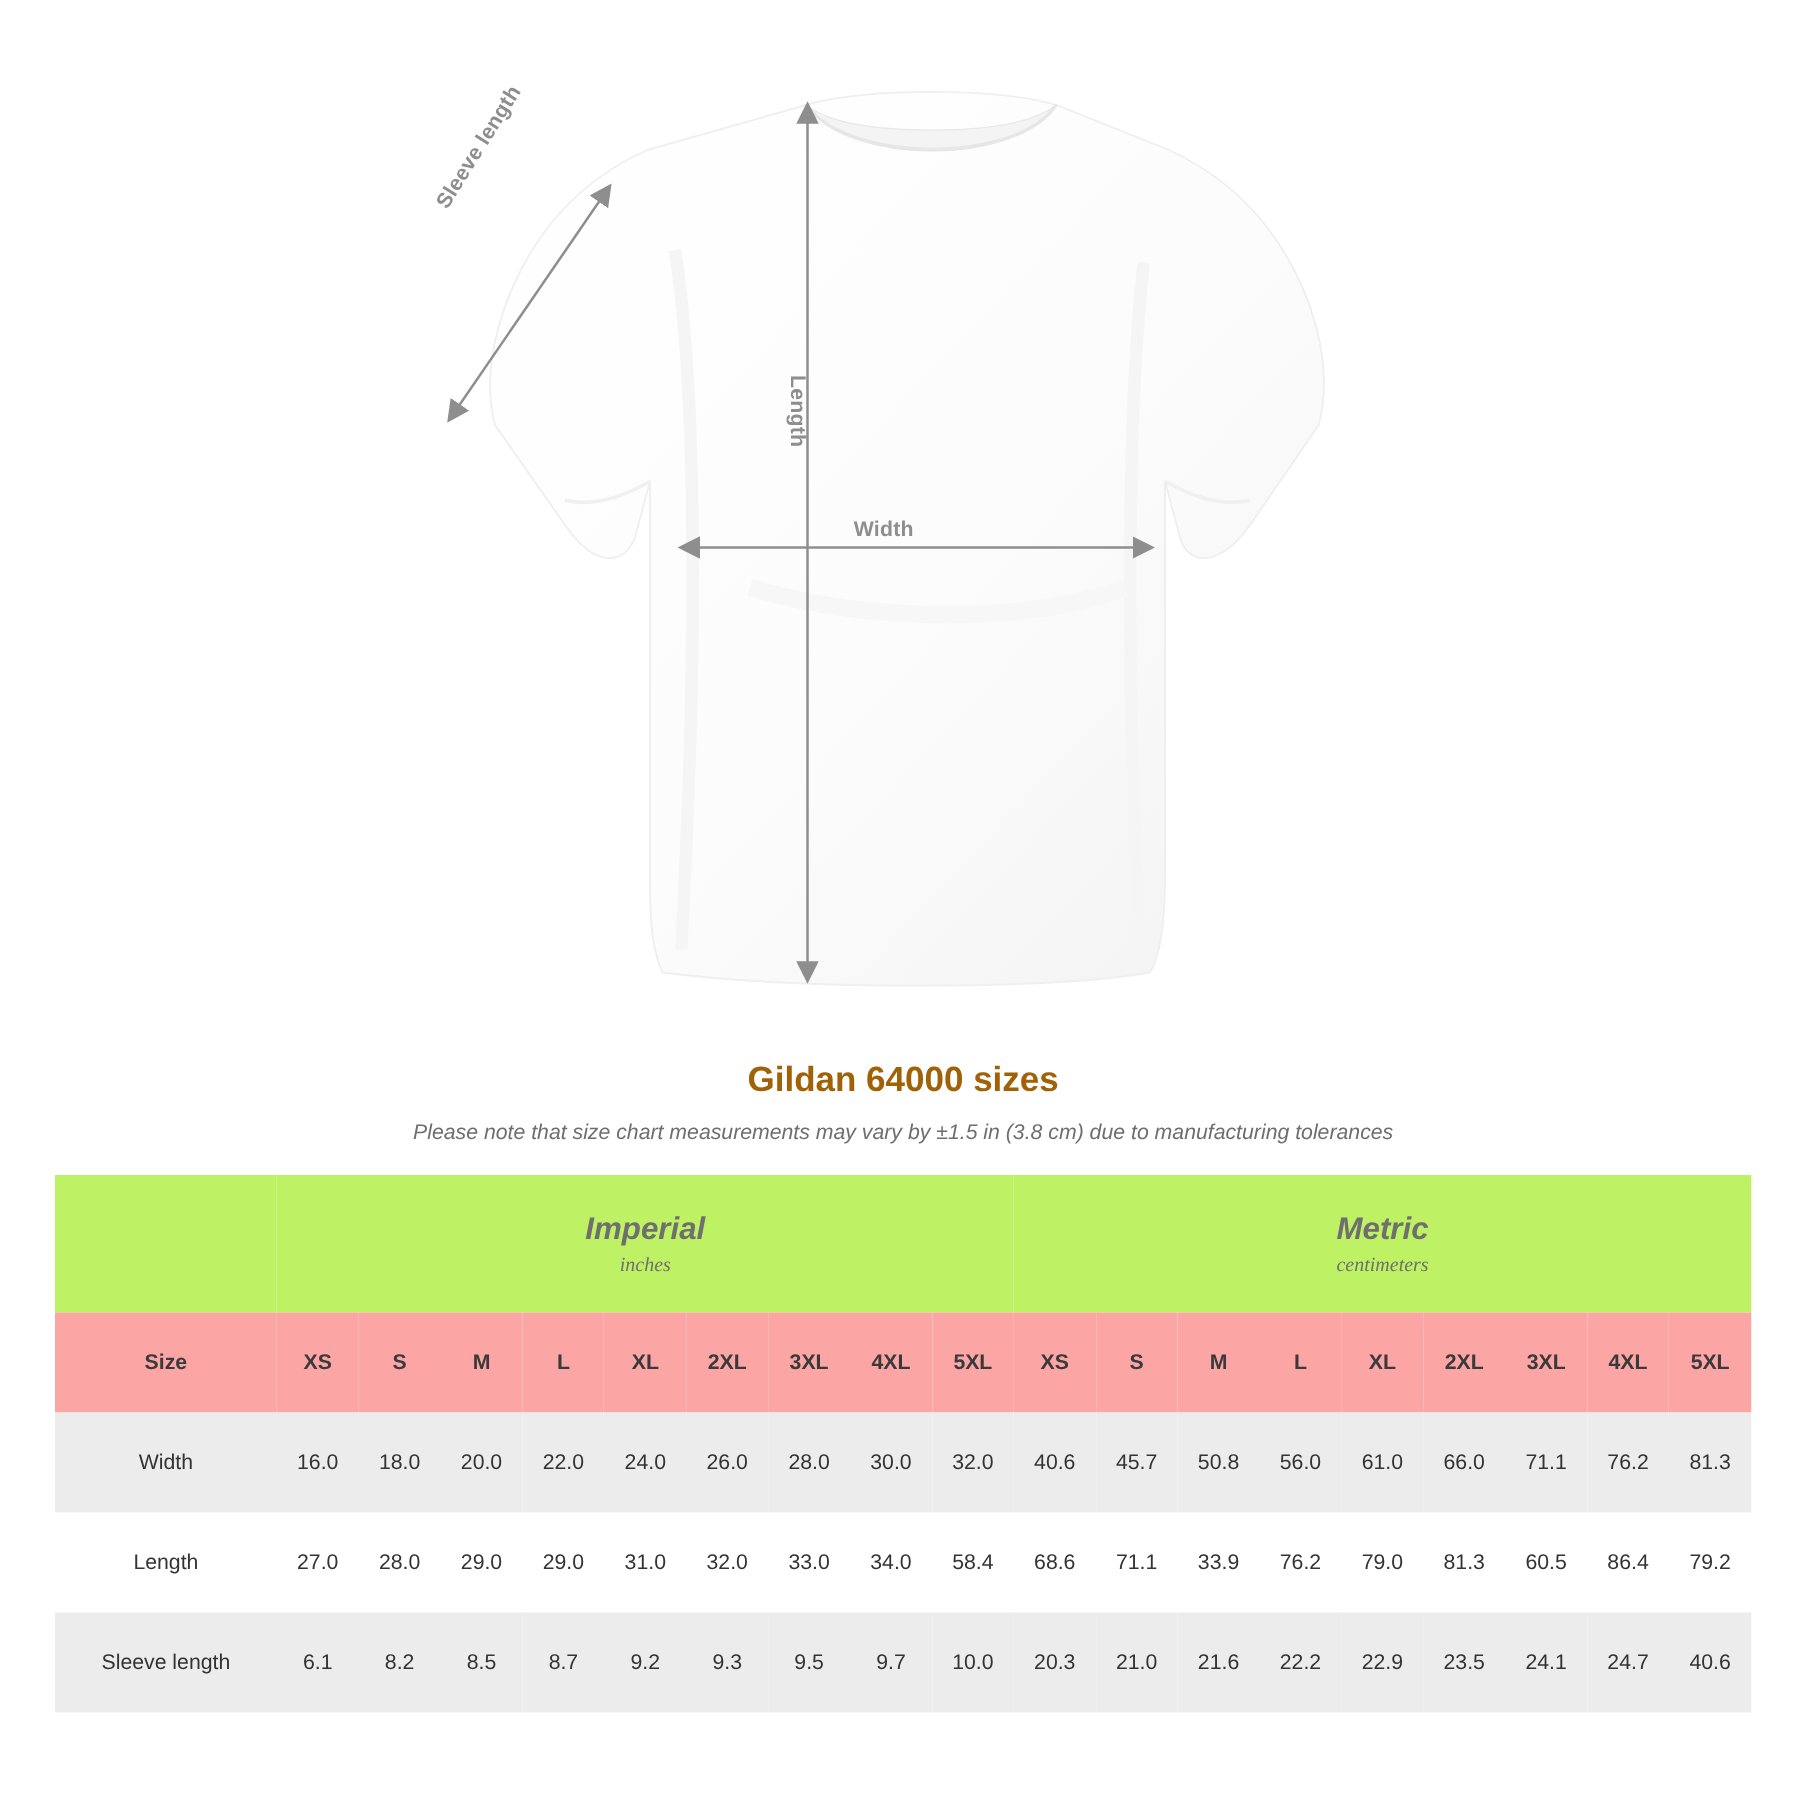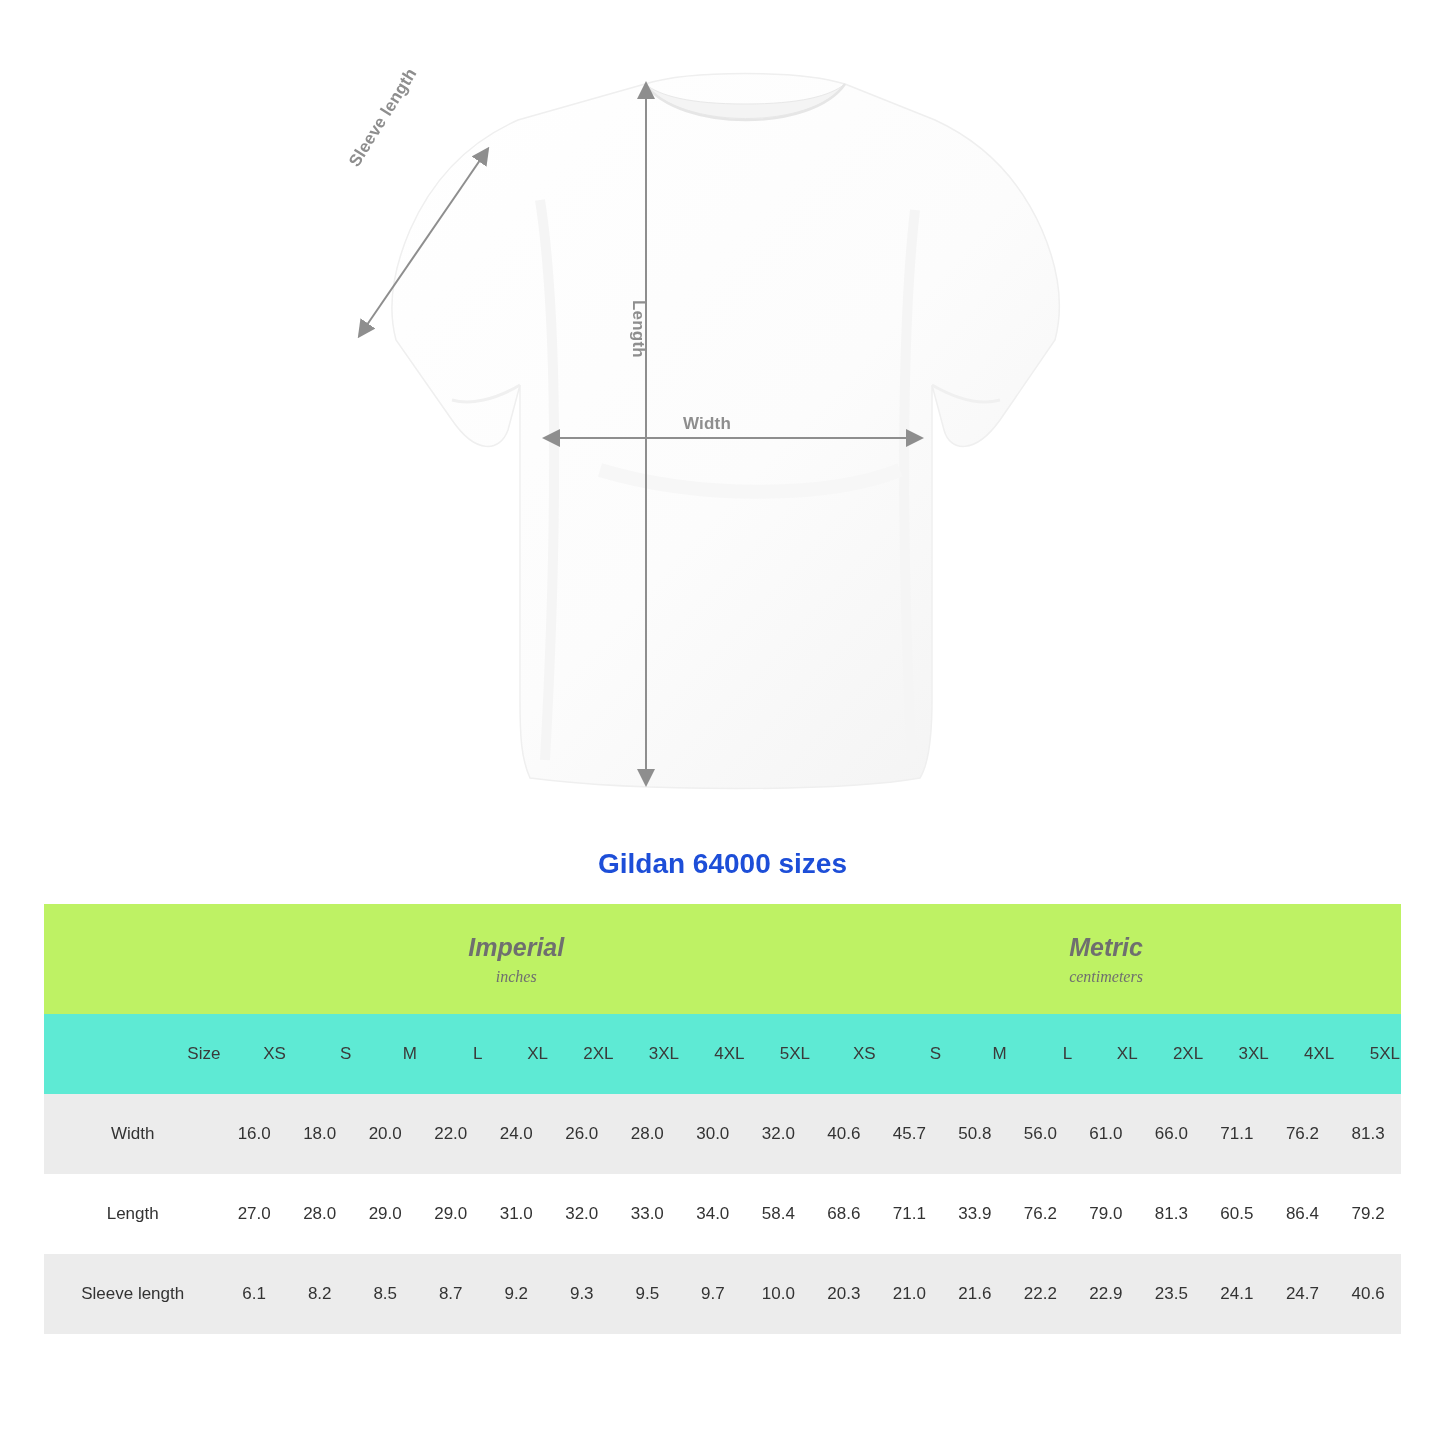--- a/index.html
+++ b/index.html
@@ -62,21 +62,21 @@
   }
 
   
   .title-block {
     text-align: center;
     margin-top: 28px;
   }
   .chart-title {
     font-size: 28px;
     font-weight: bold;
-    color: #1d4ed8;
+    color: #a16207;
   }
   .chart-note {
     margin-top: 16px;
     font-size: 17px;
     font-style: italic;
     color: #6e6e6e;
   }
 
   
   .table-wrap {
@@ -109,24 +109,23 @@
   .unit-head .unit-sub {
     font-size: 16px;
     font-style: italic;
     color: #6f6f6f;
     margin-top: 6px;
     font-family: Liberation Serif, serif;
   }
 
   tr.row-header td {
     height: 78px;
-    background: #5eead4;
-    font-weight: normal;
+    background: #fca5a5;
+    font-weight: bold;
     color: #3a3a3a;
-    text-align: right;
   }
   tr.row-shaded td {
     background: #ececec;
     height: 78px;
   }
   tr.row-plain td {
     background: #ffffff;
     height: 78px;
   }
   td.rowlabel {
@@ -199,20 +198,21 @@
       <line x1="546" y1="438" x2="920" y2="438" stroke="#8e8e8e" stroke-width="2" marker-start="url(#arrTail)" marker-end="url(#arrHead)"></line>
     </svg>
 
     <div class="dim-label lbl-sleeve">Sleeve length</div>
     <div class="dim-label lbl-length">Length</div>
     <div class="dim-label lbl-width">Width</div>
   </div>
 
   <div class="title-block">
     <div class="chart-title">Gildan 64000 sizes</div>
+    <div class="chart-note">Please note that size chart measurements may vary by ±1.5 in (3.8 cm) due to manufacturing tolerances</div>
   </div>
 
   <div class="table-wrap">
     <table class="size-table">
       <colgroup>
         <col style="width:176px">
         <col span="18" style="width:65px">
       </colgroup>
       <tbody>
         <tr>

